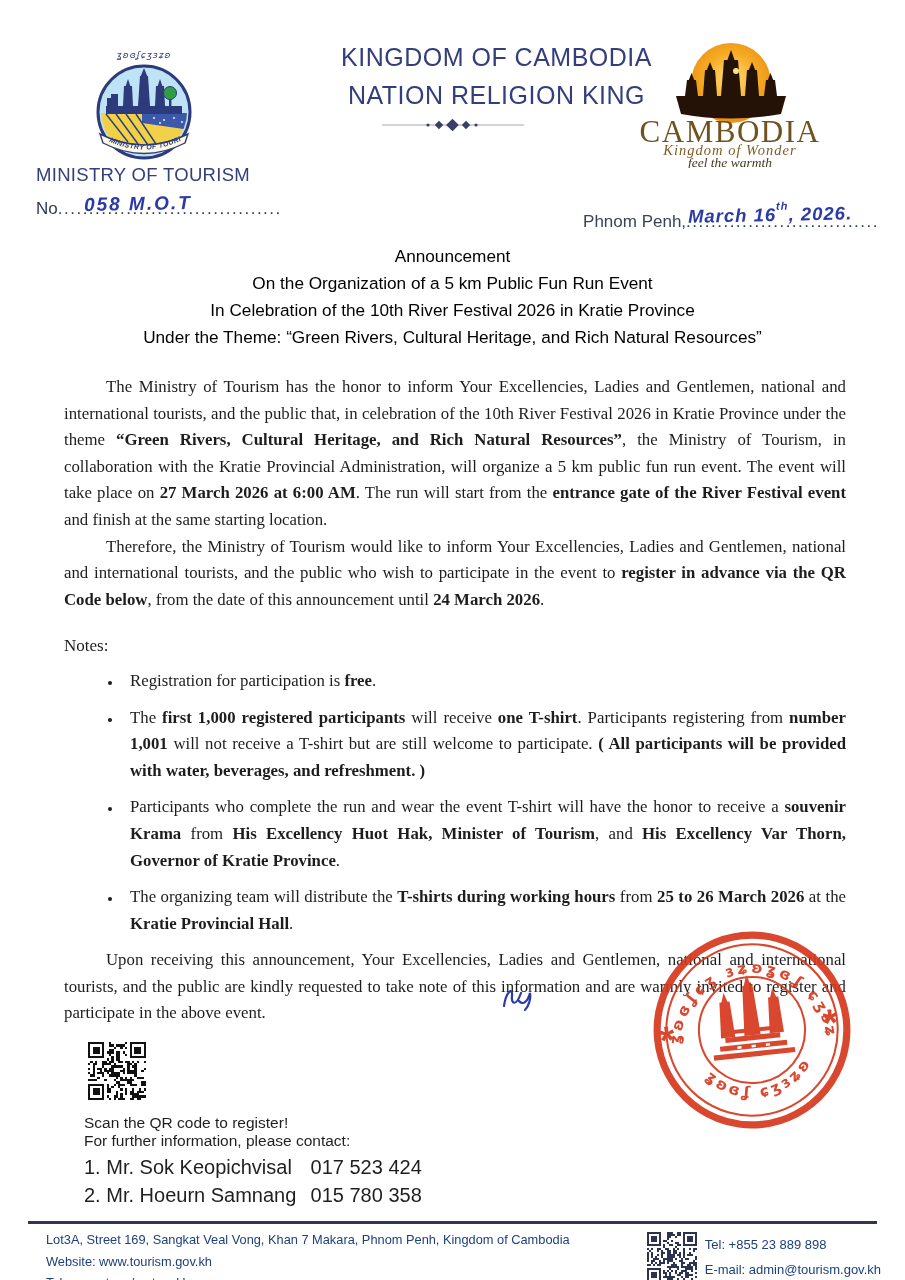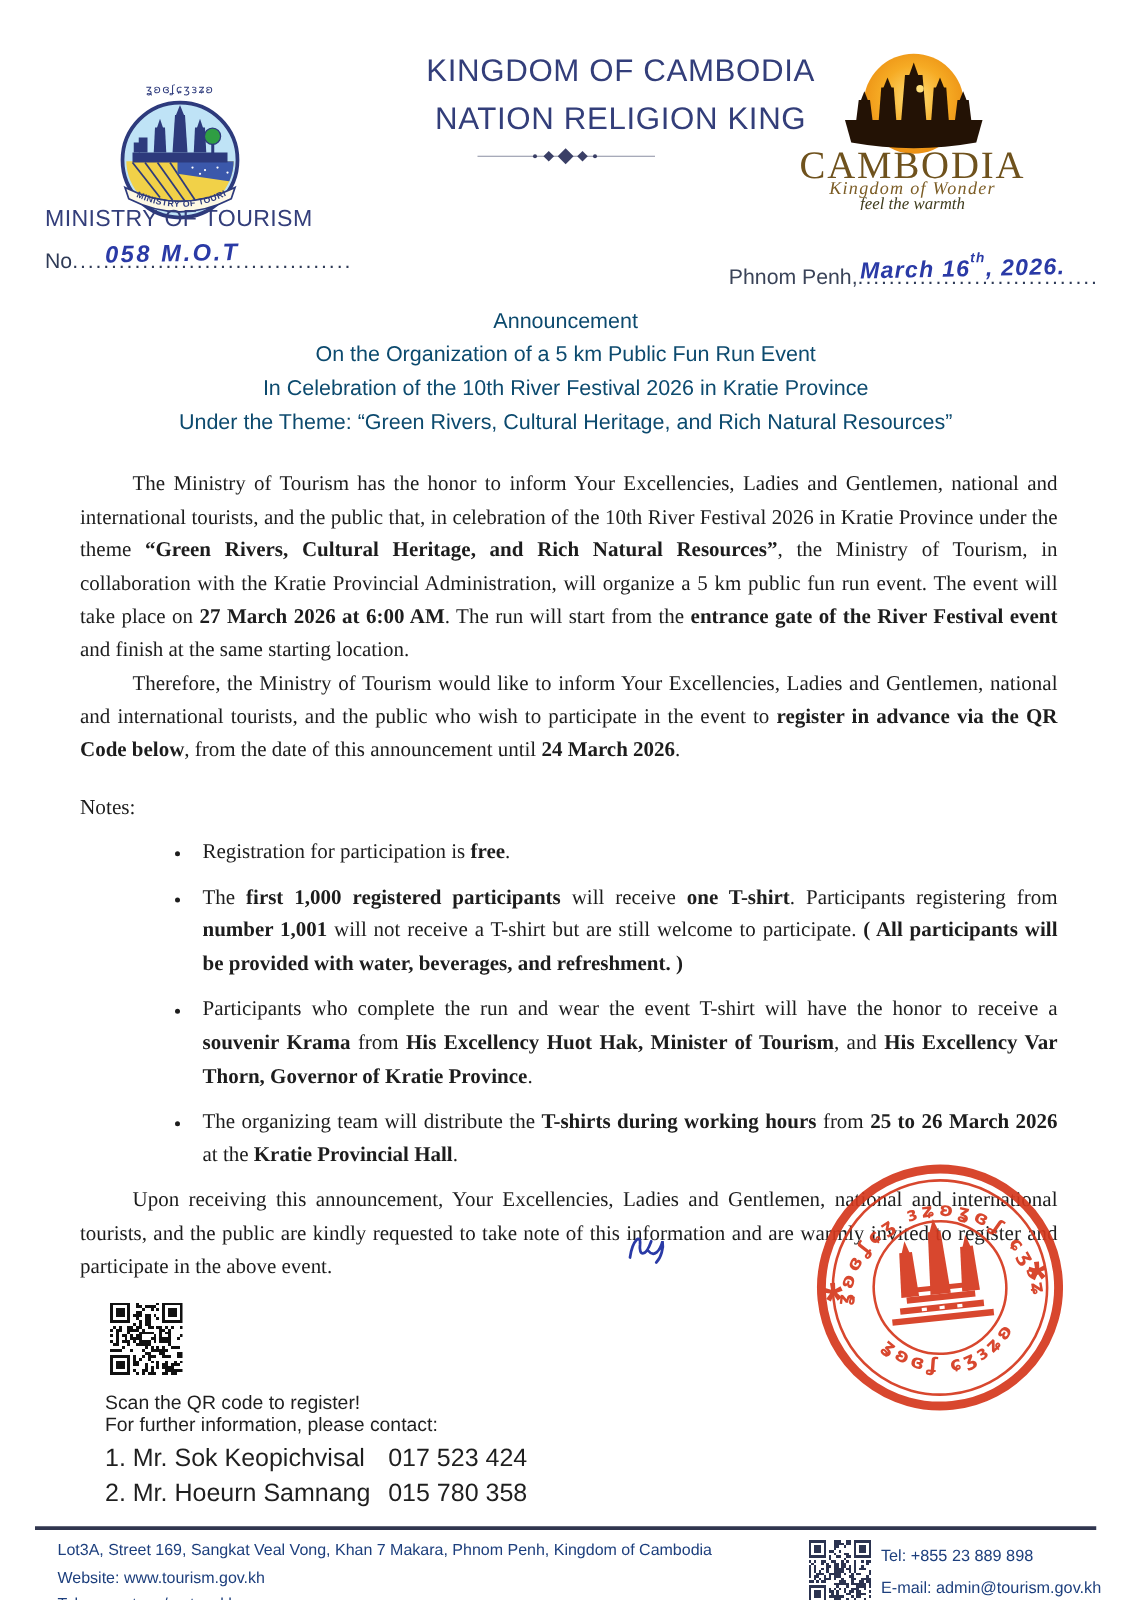--- a/index.html
+++ b/index.html
@@ -3,45 +3,45 @@
 <meta charset="utf-8">
 <style>
   html,body{margin:0;padding:0;background:#e8e8e8;}
   .page{position:relative;width:905px;height:1280px;background:#ffffff;margin:0 auto;
         font-family:"Liberation Sans",sans-serif;color:#1d1d1d;overflow:hidden;}
 
   
   .center-title{position:absolute;top:38px;left:0;width:100%;text-align:center;
                 color:#333e7a;font-size:25px;letter-spacing:.5px;line-height:38px;padding-left:44px;}
   .ornament{position:absolute;top:118px;left:50%;transform:translateX(-50%);}
-  .seal-wrap{position:absolute;left:84px;top:64px;}
+  .seal-wrap{position:absolute;left:84px;top:48px;font-style:italic;}
   .ministry-label{position:absolute;left:36px;top:164px;font-size:18.5px;color:#333e7a;letter-spacing:.3px;}
   .cambodia-wrap{position:absolute;left:624px;top:38px;}
 
   .ref-line{position:absolute;left:36px;top:199px;font-size:17px;color:#2e3a56;}
   .date-line{position:absolute;right:26px;top:212px;font-size:17px;color:#3a4358;white-space:nowrap;}
   .fill-wrap{position:relative;display:inline-block;}
   .dots{color:#2e3a56;letter-spacing:1.5px;}
   .hand{position:absolute;color:#2a3aa6;font-style:italic;font-weight:700;transform:rotate(-1.2deg);white-space:nowrap;}
   .ref-hand{left:26px;top:-6px;font-size:19px;letter-spacing:2px;}
   .date-hand{left:2px;top:-8px;font-size:18.5px;letter-spacing:1px;}
   .date-hand sup{font-size:11px;position:relative;top:-4px;}
 
   
   .title-block{position:absolute;top:243px;left:0;width:100%;text-align:center;
-               font-size:17.2px;line-height:27px;color:#0c4a6e;}
+               font-size:17.2px;line-height:27px;color:#000000;}
 
   
   .content{position:absolute;left:64px;top:374px;width:782px;font-size:16.8px;
            line-height:26.6px;text-align:justify;color:#1d1d1d;font-family:Liberation Serif, serif;}
   .content p{margin:0;text-indent:42px;}
   b{font-weight:700;}
   .notes-label{margin-top:20px !important;text-indent:0 !important;font-size:17px;}
   ul.notes-list{margin:8px 0 0 0;padding-left:58px;}
-  ul.notes-list li{margin-bottom:10px;padding-left:8px;text-align:justify;margin-left:32px;}
+  ul.notes-list li{margin-bottom:10px;padding-left:8px;text-align:justify;}
   ul.notes-list li::marker{font-size:12px;}
   .closing{margin-top:2px;}
 
   .sig{position:absolute;left:500px;top:984px;}
 
   
   .stamp{position:absolute;left:650px;top:928px;width:204px;height:204px;
          opacity:.92;pointer-events:none;}
 
   

